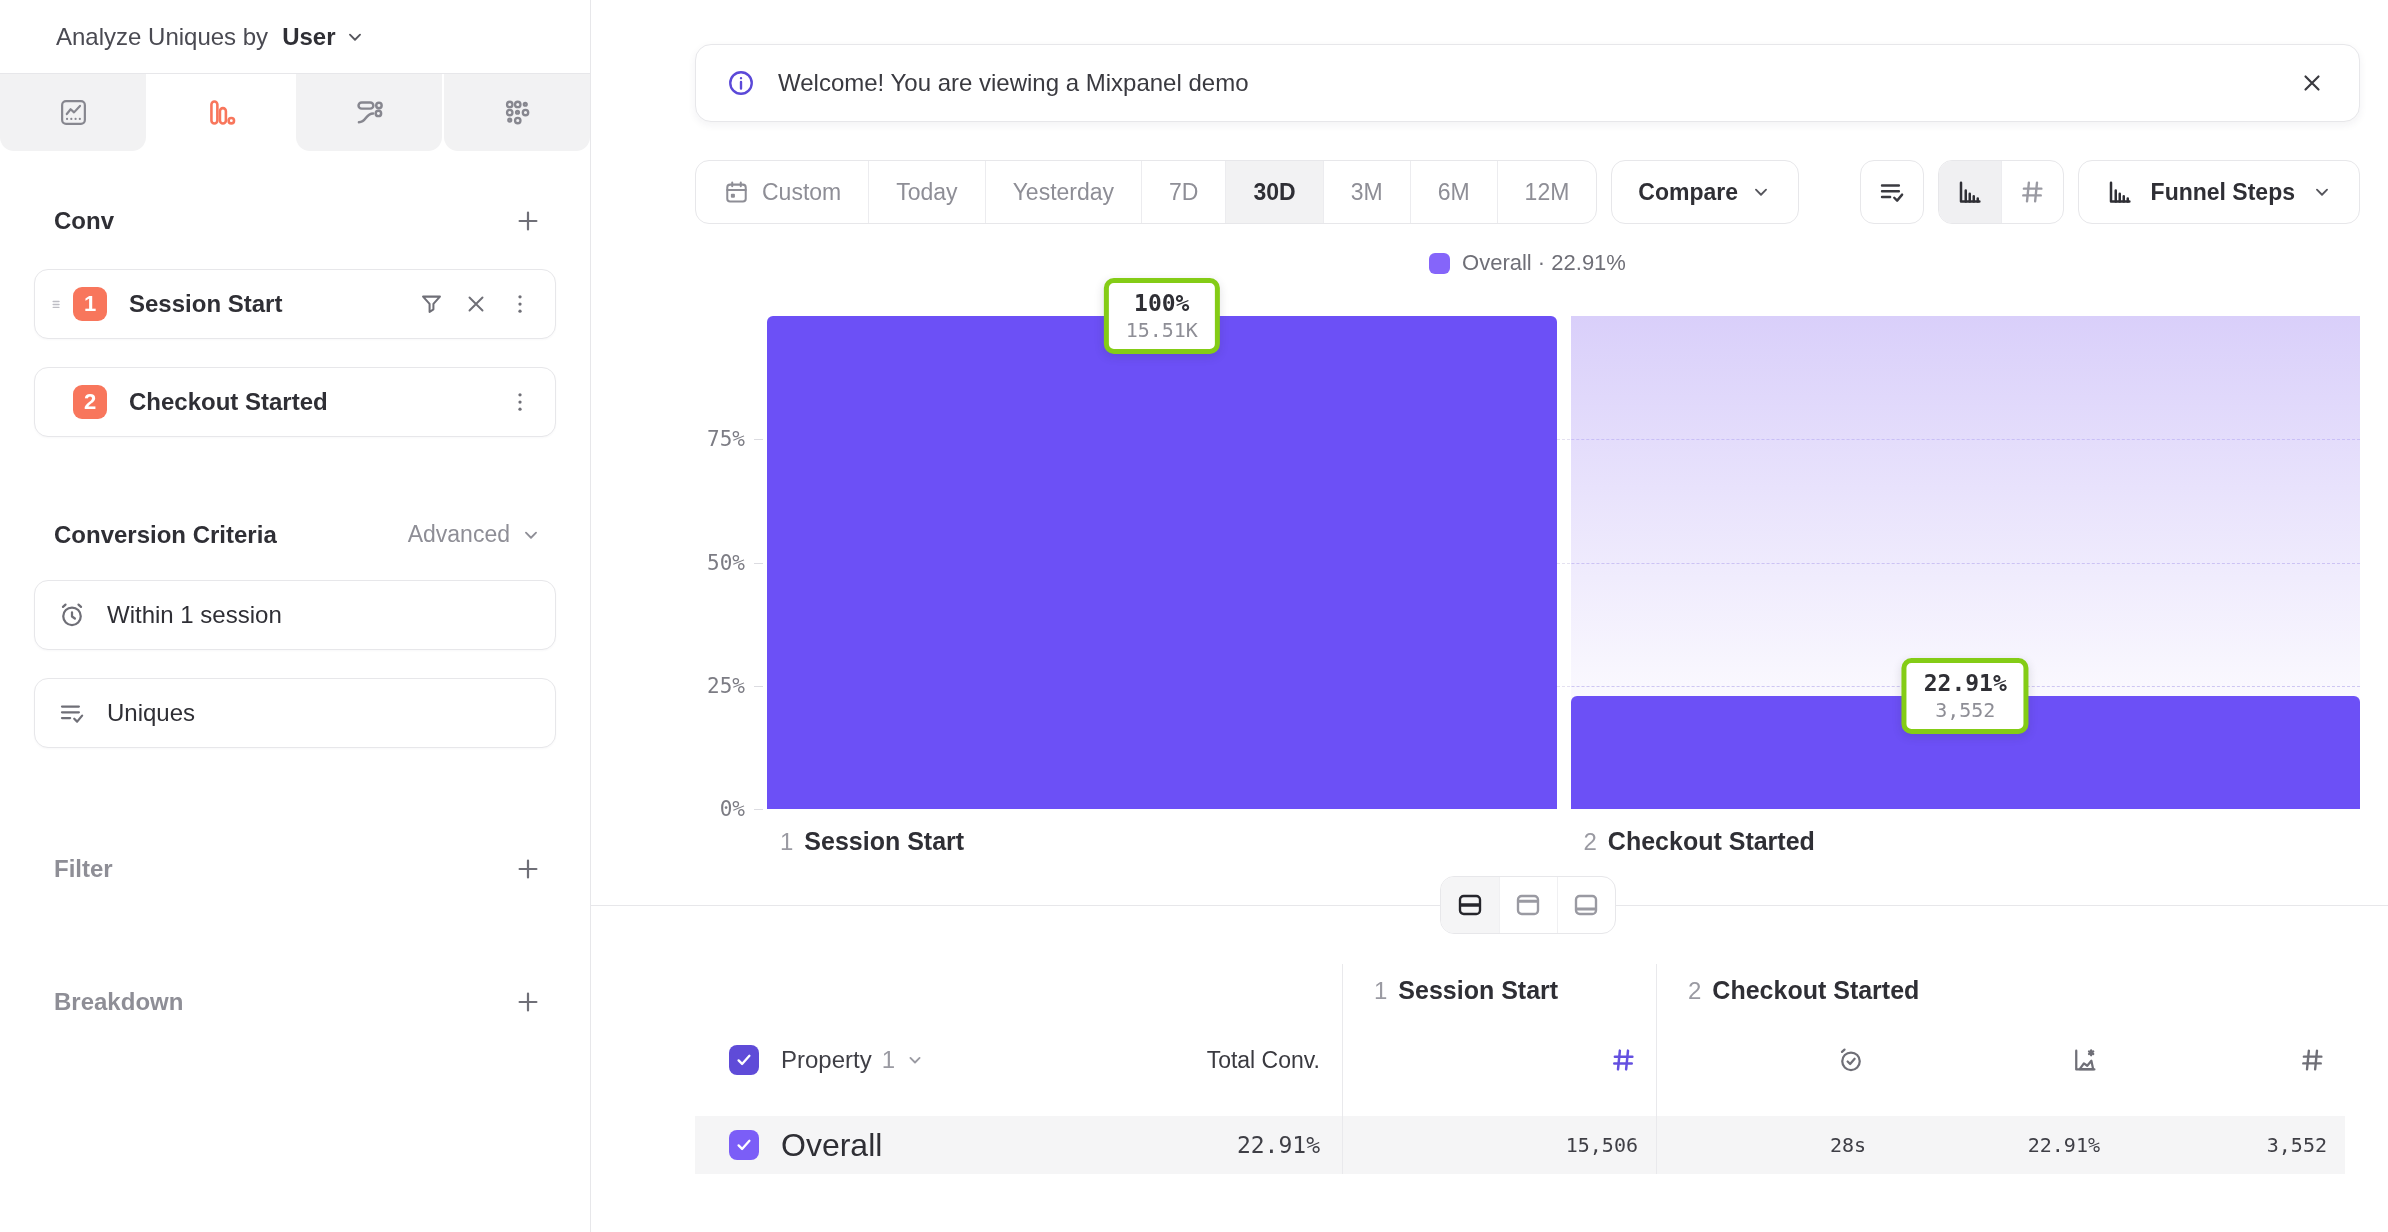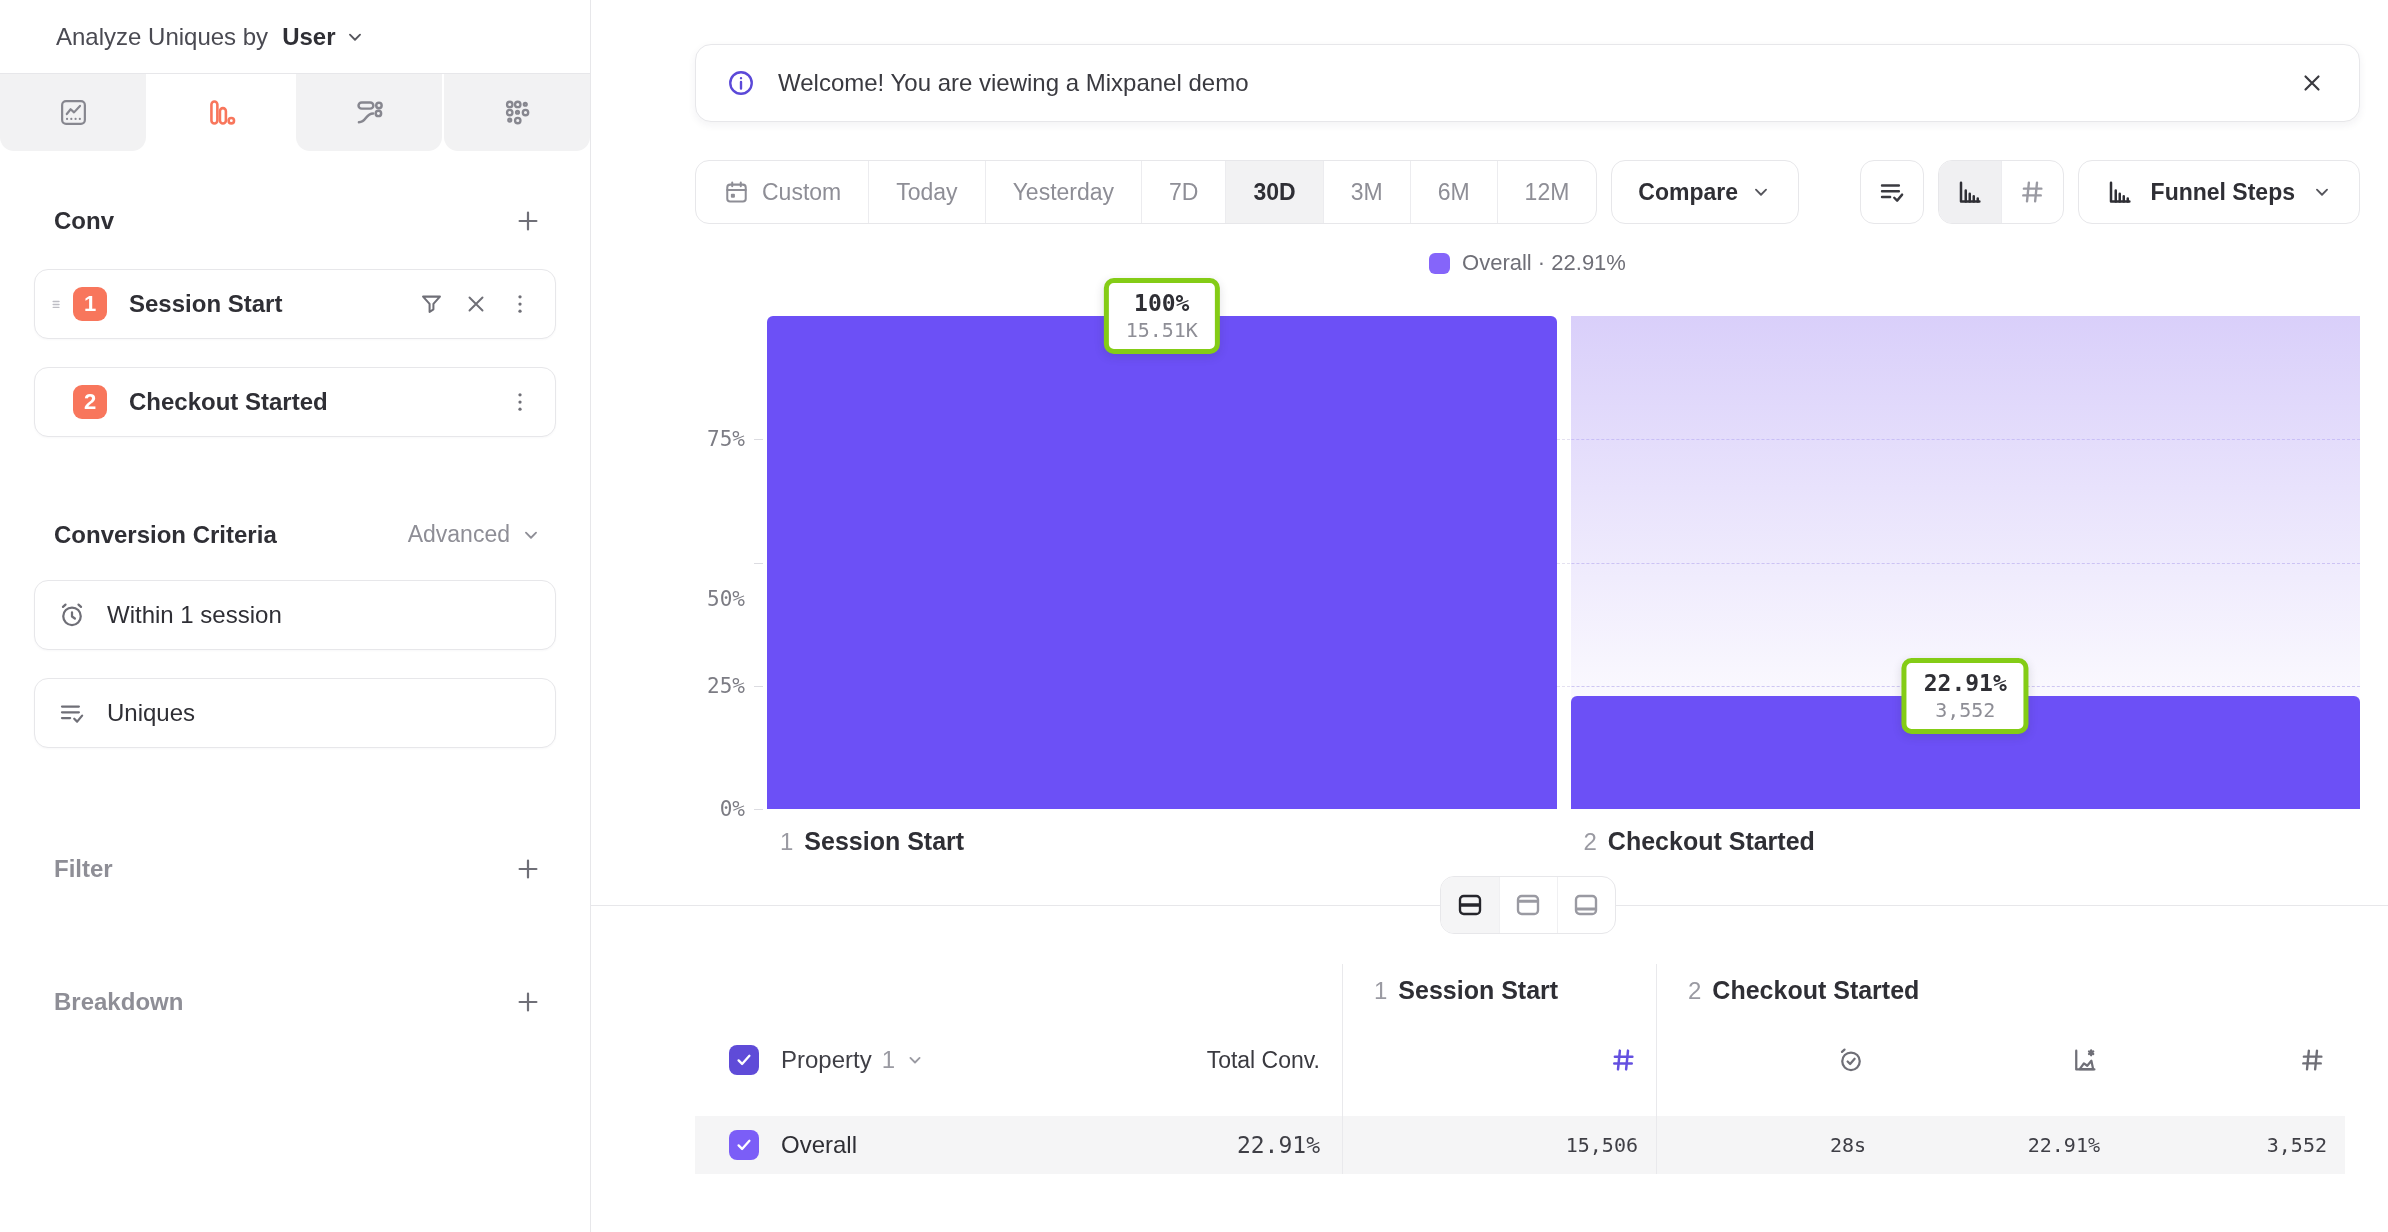--- a/index.html
+++ b/index.html
@@ -129,21 +129,21 @@
     align-items:center; justify-content:center; cursor:pointer; flex:0 0 30px;}
   .checkbox.light{background:var(--checkbox-light);}
   .prop-label{font-size:24px; color:#3F3F46; display:flex; align-items:center; gap:10px; cursor:pointer;}
   .prop-num{color:#9A9AA2;}
   .total-conv{font-size:23px; color:#3A3A40;}
   .num-cell{text-align:right; padding-right:18px; font-size:20px; color:#3F3F46;}
   .icon-cell{display:flex; justify-content:flex-end; padding-right:18px;}
   .icon-cell.pad20{padding-right:20px;}
   .vdiv{position:absolute; top:0; bottom:0; width:1px; background:#E9E9EC;}
   .vdiv.d1{left:647px;} .vdiv.d2{left:961px;}
-  .row-name{font-size:24px; color:#2F2F35;}
+  .row-name{font-size:32px; color:#2F2F35;}
 </style>
 </head>
 <body>
 
 <div class="app">
 
   <aside class="sidebar">
     <div class="analyze-row">
       <span>Analyze Uniques by</span>
       <button class="entity-btn">
@@ -438,21 +438,21 @@
       <span class="legend-label">Overall · 22.91%</span>
     </div>
 
     <div class="chart">
       <div class="plot">
         <div class="gridline" style="top:25%;"></div>
         <div class="gridline" style="top:50%;"></div>
         <div class="gridline" style="top:75%;"></div>
 
         <span class="ytick mono" style="top:25%;">75%</span>
-        <span class="ytick mono" style="top:50%;margin-top:36px;">50%</span>
+        <span class="ytick mono" style="top:50%;">50%</span>
         <span class="ytick mono" style="top:75%;">25%</span>
         <span class="ytick mono" style="top:100%;">0%</span>
         <span class="tickmark" style="top:25%;"></span>
         <span class="tickmark" style="top:50%;"></span>
         <span class="tickmark" style="top:75%;"></span>
         <span class="tickmark" style="top:100%;"></span>
 
         <div class="funnel-col c0">
           <div class="funnel-bar" style="height: 100%;"></div>
           <div class="bar-tip" style="top: 0%;">

